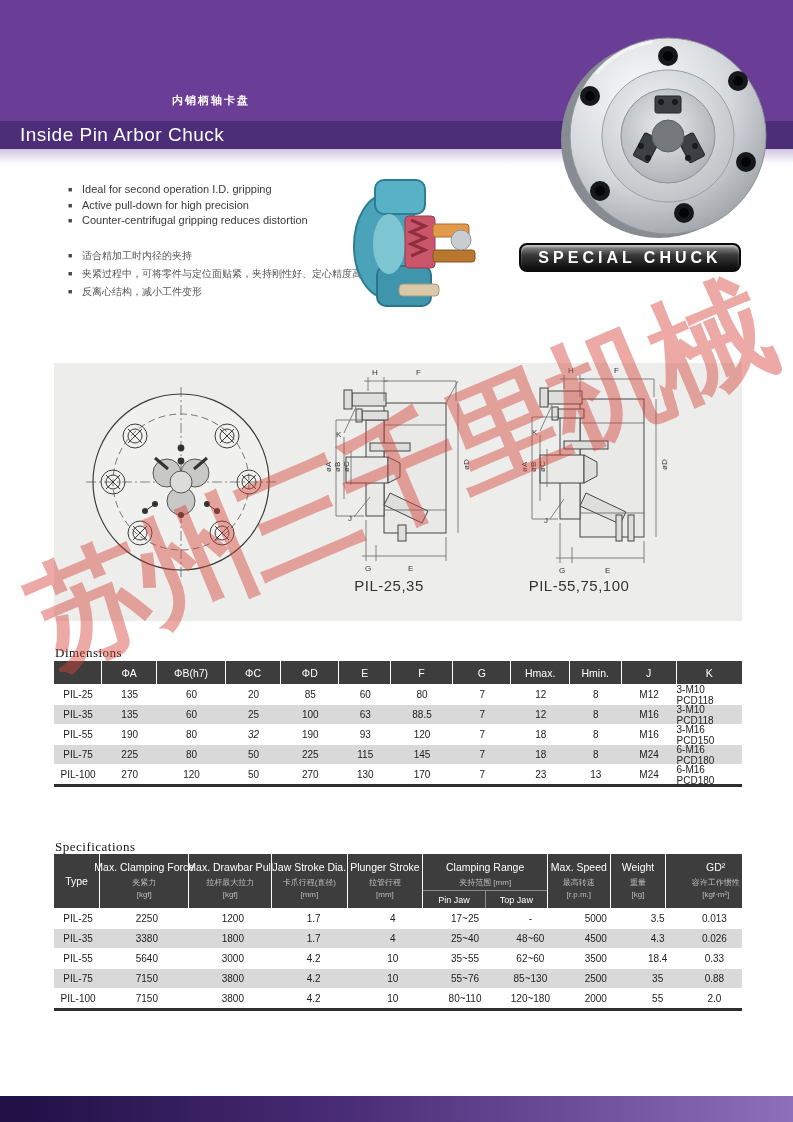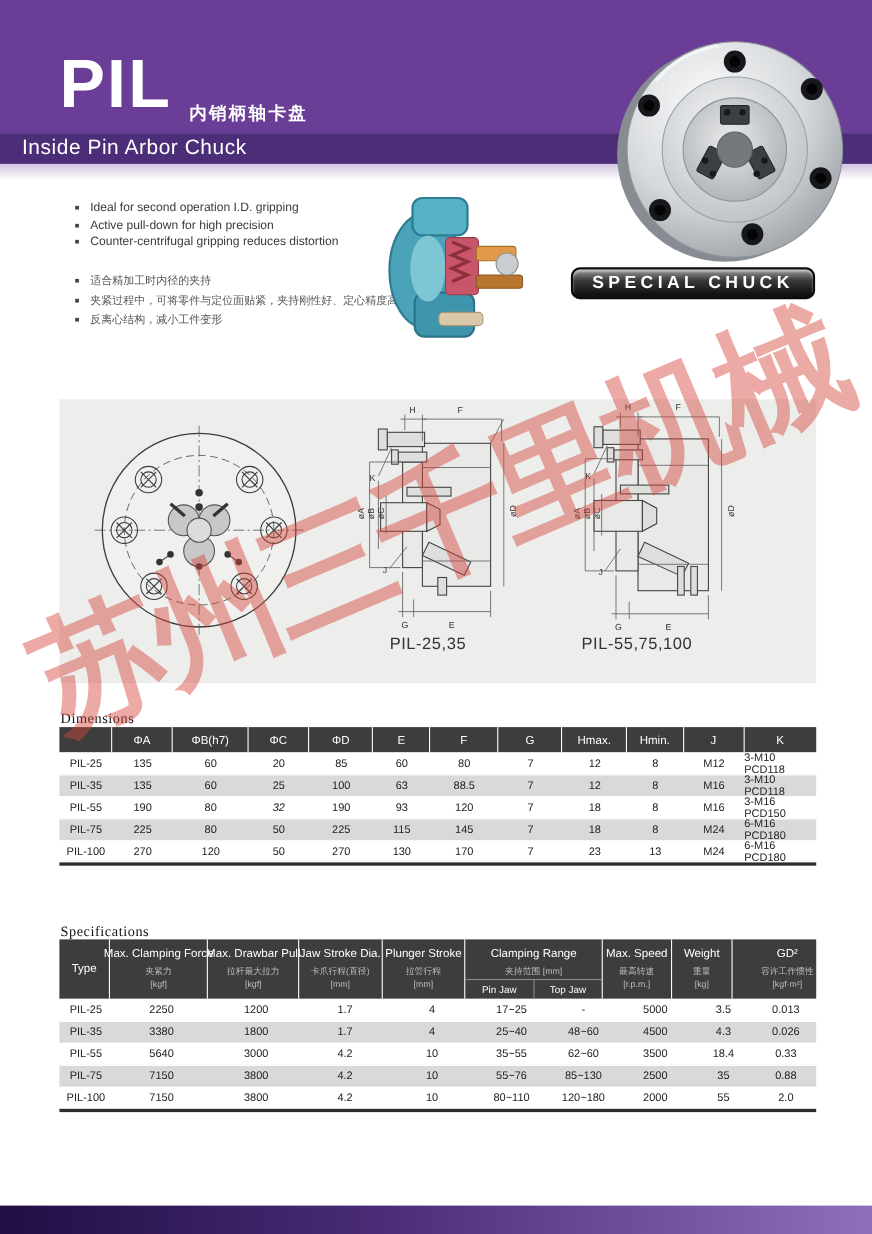--- a/index.html
+++ b/index.html
@@ -7,21 +7,21 @@
   .page{position:relative;width:793px;height:1122px;margin:0 auto;background:#fff;
         font-family:"Liberation Sans",sans-serif;overflow:hidden;}
 
   
   .hdr{position:absolute;left:0;top:0;width:100%;height:121px;background:var(--header-purple,#6a3d96);}
   .hdr-sub{position:absolute;left:0;top:121px;width:100%;height:28px;background:var(--header-dark-purple,#4b2d78);}
   .hdr-fade{position:absolute;left:0;top:149px;width:100%;height:15px;
             background:linear-gradient(rgba(106,61,150,.30),rgba(255,255,255,0));}
   .pil{position:absolute;left:54px;top:46px;font-size:62px;font-weight:700;color:#fff;
        letter-spacing:2px;line-height:1;z-index:3;}
-  .pil-cn{position:absolute;left:172px;top:93px;font-size:16px;font-weight:700;color:#fff;
+  .pil-cn{position:absolute;left:172px;top:93px;font-size:11px;font-weight:700;color:#fff;
           letter-spacing:2px;z-index:3;}
   .sub-title{position:absolute;left:20px;top:121px;height:28px;line-height:28px;color:#fff;
              font-size:19px;letter-spacing:.5px;z-index:3;}
 
   
   .photo{position:absolute;left:538px;top:34px;width:254px;height:208px;z-index:4;}
 
   
   .feat{position:absolute;left:68px;z-index:2;}
   .feat-en{top:182px;}
@@ -99,21 +99,20 @@
           background:linear-gradient(90deg,#1f0f44,#4b2d78 45%,#8e6fbc);}
 </style>
 </head>
 <body>
 
 <div class="page">
 
   <div class="hdr"></div>
   <div class="hdr-sub"></div>
   <div class="hdr-fade"></div>
-  <div class="pil">PIL</div>
   <div class="pil-cn">内销柄轴卡盘</div>
   <div class="sub-title">Inside Pin Arbor Chuck</div>
 
   <svg class="photo" viewBox="0 0 254 208">
     <defs>
       <radialGradient id="gm1" cx="38%" cy="30%" r="80%">
         <stop offset="0%" stop-color="#fbfbfb"></stop>
           <stop offset="55%" stop-color="#d6d9dc"></stop>
         <stop offset="100%" stop-color="#969ba1"></stop>
       </radialGradient>

